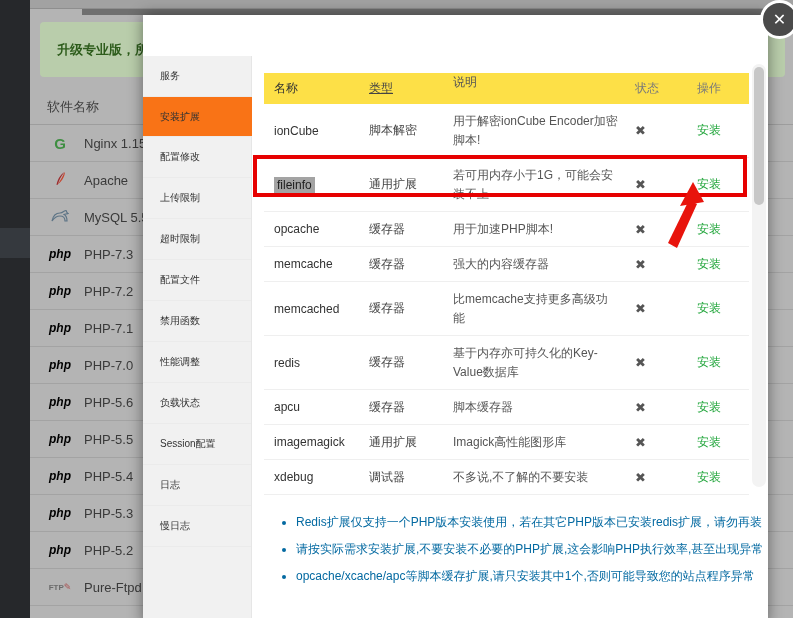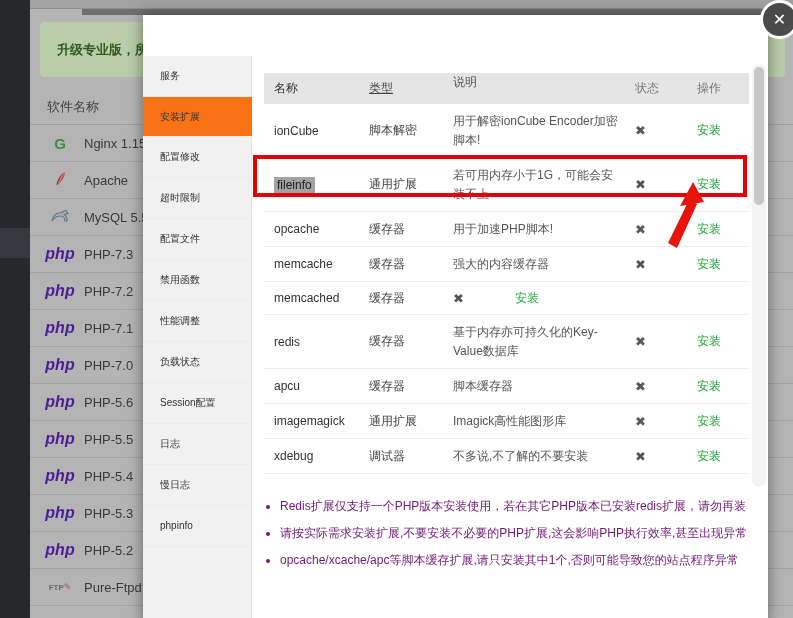--- a/index.html
+++ b/index.html
@@ -12,52 +12,52 @@
   .bg-darkband{position:absolute;left:82px;top:9px;width:711px;height:6px;background:#6f6f6f;}
   .banner{position:absolute;left:40px;top:22px;width:745px;height:55px;background:#b9cdab;border-radius:4px;
           color:#2d5c1b;font-size:13px;font-weight:bold;line-height:55px;padding-left:17px;box-sizing:border-box;overflow:hidden;}
   .bg-listhead{position:absolute;left:30px;top:88px;width:763px;height:37px;border-bottom:1px solid #9d9d9d;
                color:#3f3f3f;font-size:13px;line-height:37px;padding-left:17px;box-sizing:border-box;}
   .bg-rows{position:absolute;left:30px;top:125px;width:763px;}
   .bg-row{height:37px;border-bottom:1px solid #a3a3a3;box-sizing:border-box;display:flex;align-items:center;
           color:#3a3a3a;font-size:13px;}
   .bg-ic{width:32px;margin-left:14px;text-align:center;flex:none;}
   .g-nginx{color:#3e8e41;font-weight:bold;font-size:15px;}
-  .g-php{color:#4c1d95;font-weight:bold;font-style:italic;font-size:16px;}
+  .g-php{color:#000000;font-weight:bold;font-style:italic;font-size:12px;}
   .g-ftp{color:#6b6b6b;font-weight:bold;font-size:8px;letter-spacing:0;}
   .g-pencil{color:#a85050;font-size:9px;}
   .bg-label{margin-left:8px;white-space:nowrap;}
   
   .modal{position:absolute;left:143px;top:15px;width:625px;height:610px;background:#fff;
          box-shadow:0 0 14px rgba(0,0,0,.45);z-index:10;}
   .m-titlebar{height:40px;border-bottom:1px solid #dcdcdc;line-height:40px;padding-left:20px;
               font-size:15px;color:#333;}
   .m-close{position:absolute;left:760px;top:0;width:33px;height:33px;border-radius:50%;background:#4a4a4a;
            border:3px solid #fff;box-sizing:content-box;color:#fff;text-align:center;line-height:33px;
            font-size:16px;font-weight:bold;z-index:40;cursor:pointer;}
   .m-tabs{position:absolute;left:0;top:41px;bottom:0;width:108px;background:#f1f1f1;border-right:1px solid #e6e6e6;}
   .m-tab{height:40px;line-height:40px;padding-left:17px;font-size:10px;color:#333;
          border-bottom:1px solid #ebebeb;cursor:pointer;}
   .m-tab.active{background:#f97316;width:109px;box-sizing:border-box;}
   .m-content{position:absolute;left:109px;top:41px;right:0;bottom:0;padding:17px 0 0 12px;}
   .table{width:485px;font-size:12px;}
-  .thead{display:flex;background:#e5e5e5;color:#7a7a7a;height:31px;line-height:31px;}
+  .thead{display:flex;background:#fde047;color:#7a7a7a;height:31px;line-height:31px;}
   .trow{display:flex;align-items:center;border-bottom:1px solid #efefef;padding:7.5px 0;}
   .td{box-sizing:border-box;padding-left:10px;flex:none;}
   .c-name{width:95px;color:#333;}
   .c-type{width:84px;color:#444;}
   .c-desc{width:182px;color:#555;line-height:19px;padding-right:6px;}
   .c-status{width:62px;}
   .c-action{width:60px;}
   .thead .c-type span{text-decoration:underline;}
   .x-mark{color:#555;font-size:13px;font-weight:bold;}
   .install{color:#20a53a;text-decoration:none;cursor:pointer;}
   .hl{background:#a3a3a3;color:#1d1d1d;padding:1px 3px;}
-  .notes{position:absolute;left:122px;top:478px;width:478px;margin:0;padding:0 0 0 15px;
-         color:#701a75;font-size:12px;line-height:27px;}
+  .notes{position:absolute;left:122px;top:478px;width:478px;margin:16px;padding:0 0 0 15px;
+         color:#0369a1;font-size:12px;line-height:27px;}
   .notes li{list-style:disc;}
   
   .sb-track{position:absolute;left:609px;top:49px;width:14px;height:423px;background:#f3f3f3;border-radius:7px;}
   .sb-thumb{position:absolute;left:2px;top:3px;width:10px;height:138px;background:#c7c7c7;border-radius:5px;cursor:pointer;}
   
   .anno-box{position:absolute;left:253px;top:155px;width:494px;height:42px;border:4px solid #e60000;
             box-sizing:border-box;z-index:30;pointer-events:none;}
   .anno-arrow{position:absolute;left:662px;top:182px;z-index:31;pointer-events:none;}
 </style>
 </head>
@@ -132,29 +132,29 @@
       <span class="bg-label">Pure-Ftpd 1</span>
     </div>
   </div>
 
   <div class="modal">
 
     <div class="m-tabs">
       <div class="m-tab">服务</div>
       <div class="m-tab active">安装扩展</div>
       <div class="m-tab">配置修改</div>
+      <div class="m-tab">上传限制</div>
       <div class="m-tab">超时限制</div>
       <div class="m-tab">配置文件</div>
       <div class="m-tab">禁用函数</div>
       <div class="m-tab">性能调整</div>
       <div class="m-tab">负载状态</div>
       <div class="m-tab">Session配置</div>
       <div class="m-tab">日志</div>
       <div class="m-tab">慢日志</div>
-      <div class="m-tab">phpinfo</div>
     </div>
 
     <div class="m-content">
       <div class="table">
         <div class="thead">
           <div class="td c-name">名称</div>
           <div class="td c-type"><span>类型</span></div>
           <div class="td c-desc">说明</div>
           <div class="td c-status">状态</div>
           <div class="td c-action">操作</div>
@@ -188,20 +188,21 @@
           <div class="td c-name"><span>memcache</span></div>
           <div class="td c-type">缓存器</div>
           <div class="td c-desc">强大的内容缓存器</div>
           <div class="td c-status"><span class="x-mark">✖</span></div>
           <div class="td c-action"><a class="install">安装</a></div>
         </div>
 
         <div class="trow">
           <div class="td c-name"><span>memcached</span></div>
           <div class="td c-type">缓存器</div>
+          <div class="td c-desc">比memcache支持更多高级功能</div>
           <div class="td c-status"><span class="x-mark">✖</span></div>
           <div class="td c-action"><a class="install">安装</a></div>
         </div>
 
         <div class="trow">
           <div class="td c-name"><span>redis</span></div>
           <div class="td c-type">缓存器</div>
           <div class="td c-desc">基于内存亦可持久化的Key-Value数据库</div>
           <div class="td c-status"><span class="x-mark">✖</span></div>
           <div class="td c-action"><a class="install">安装</a></div>

